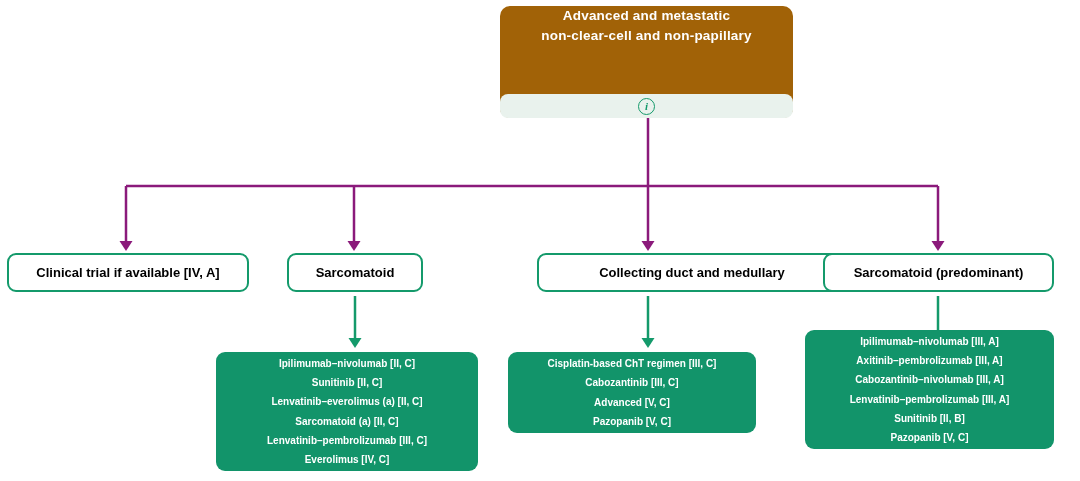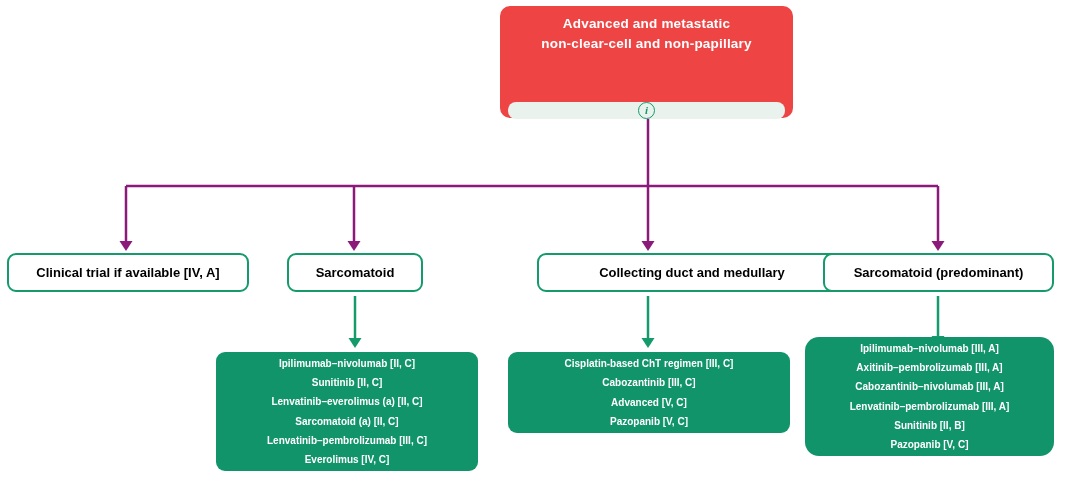--- a/index.html
+++ b/index.html
@@ -19,24 +19,24 @@
     position: absolute;
     left: 0; top: 0;
     width: 1080px; height: 481px;
     pointer-events: none;
   }
   
   .root-box {
     position: absolute;
     left: 500px; top: 6px;
     width: 293px; height: 112px;
-    background: #ef4444;
+    background: #a16207;
     border-radius: 10px;
     box-sizing: border-box;
-    padding: 8px;
+    padding: 0;
     display: flex;
     flex-direction: column;
     gap: 48px;
   }
   .root-title {
     flex: 1;
     display: flex;
     flex-direction: column;
     justify-content: center;
     text-align: center;
@@ -102,22 +102,22 @@
     font-size: 10px;
     line-height: 19.3px;
     text-align: center;
     display: flex;
     flex-direction: column;
     justify-content: center;
     padding: 4px 8px;
     white-space: nowrap;
   }
   .treat-1 { left: 216px; top: 352px; width: 262px; height: 119px; }
-  .treat-2 { left: 508px; top: 352px; width: 282px; height: 81px; }
-  .treat-3 { left: 805px; top: 337px; width: 249px; height: 119px; border-radius: 14px; }
+  .treat-2 { left: 508px; top: 352px; width: 248px; height: 81px; }
+  .treat-3 { left: 805px; top: 330px; width: 249px; height: 119px; }
 </style>
 </head>
 <body>
 
 <div class="canvas">
 
   <svg class="connectors" viewBox="0 0 1080 481" xmlns="http://www.w3.org/2000/svg">
 
     <g stroke="#8B1A7B" stroke-width="2.5" fill="none">
       <path d="M648 118 V 243"></path>

